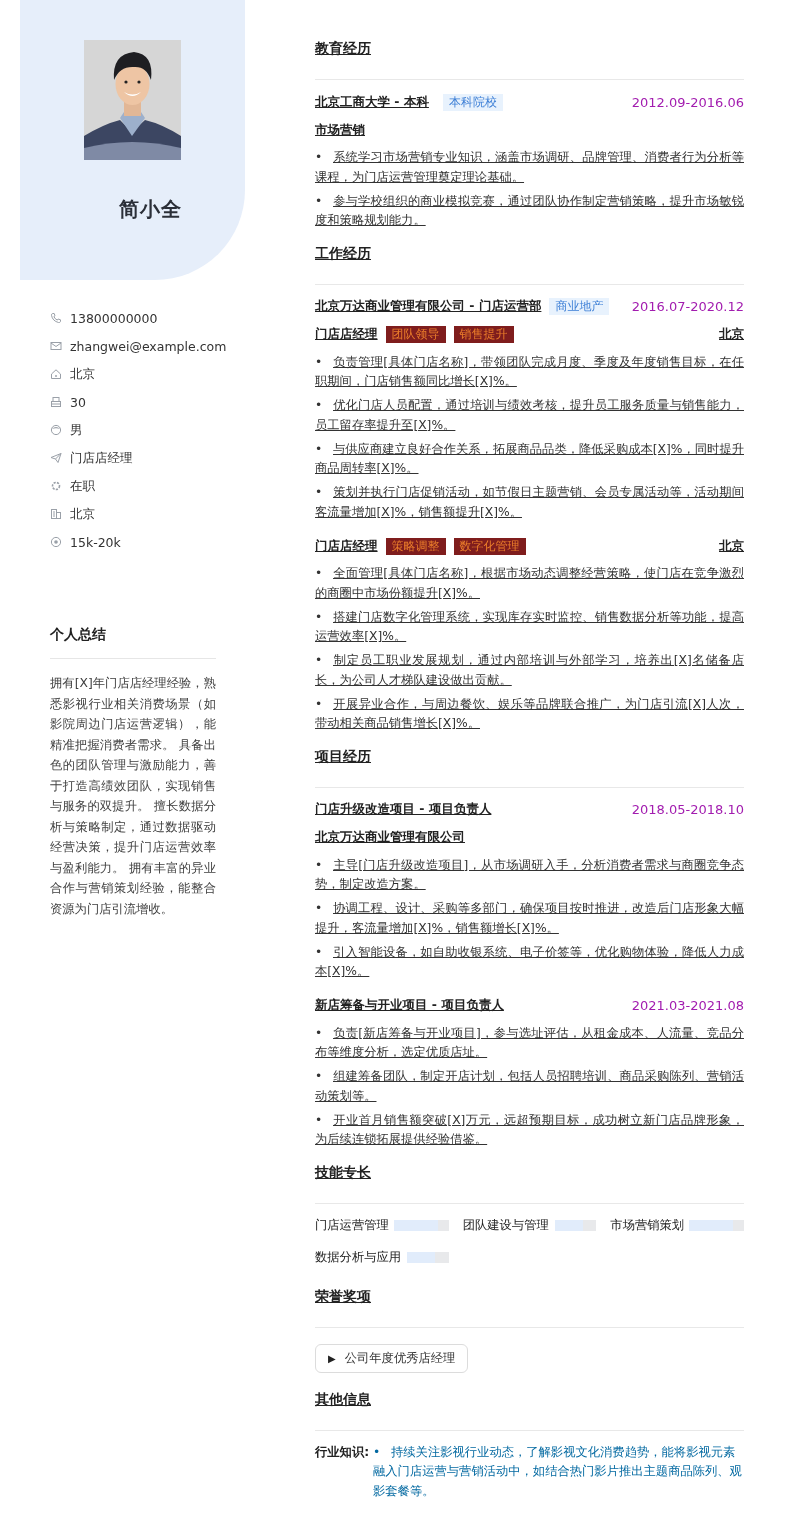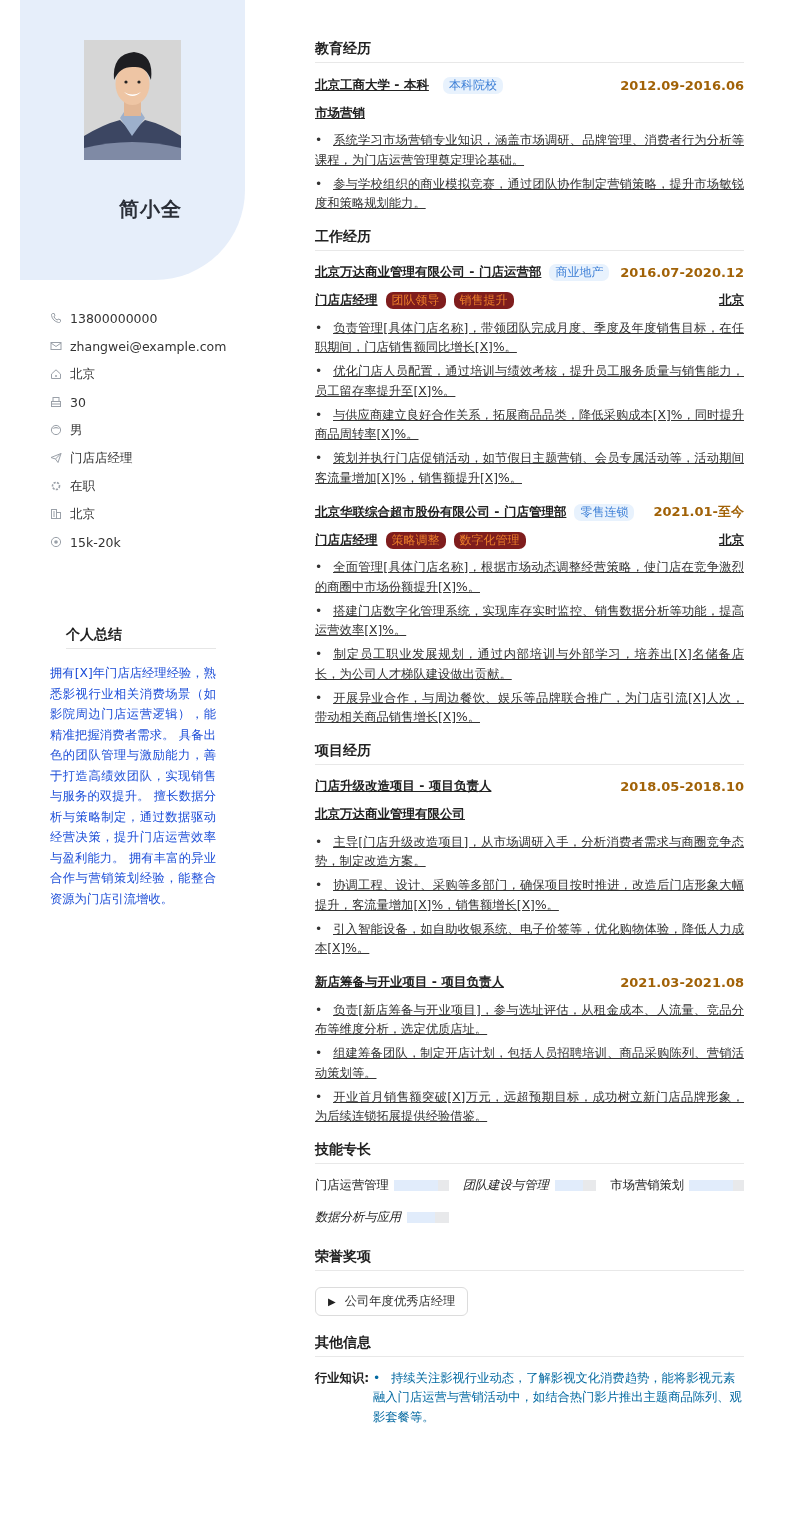--- a/index.html
+++ b/index.html
@@ -29,58 +29,58 @@
     .contact-item .ic {
       width: 12px; height: 12px; margin-right: 8px; color: #9aa0a8;
       display: inline-flex; align-items: center; justify-content: center;
     }
     .contact-item .ic svg { width: 12px; height: 12px; }
     .contact-item .txt { font-size: 12.5px; color: #333; }
 
     .summary { position: absolute; left: 50px; top: 626px; width: 166px; }
     .side-title {
       font-size: 14px; font-weight: bold; color: #222;
-      padding-bottom: 4px; border-bottom: 1px solid #e6e6e6; margin-left: 16px;
+      padding-bottom: 14px; border-bottom: 1px solid #e6e6e6;
     }
     .summary-text {
-      margin-top: 14px; font-size: 12.3px; line-height: 20.5px; color: #1d4ed8;
+      margin-top: 14px; font-size: 12.3px; line-height: 20.5px; color: #404040;
       text-align: justify;
     }
 
     
     .main { position: absolute; left: 315px; top: 40px; width: 429px; }
     .section { margin-bottom: 18px; }
     .section-title {
       font-size: 14px; font-weight: bold; color: #222;
-      padding-bottom: 4px; border-bottom: 1px solid #e8e8e8; margin-bottom: 12px;
+      padding-bottom: 21px; border-bottom: 1px solid #e8e8e8; margin-bottom: 12px; text-decoration: underline;
     }
     .row { display: flex; align-items: center; justify-content: space-between; height: 20px; }
     .row-left { display: flex; align-items: center; }
     .b { font-weight: bold; font-size: 12.5px; color: #222; text-decoration: underline; }
-    .date { font-weight: bold; font-size: 13px; color: #a16207; }
+    .date { font-weight: normal; font-size: 13px; color: #a21caf; }
     .tag {
       display: inline-block; font-size: 12px; padding: 1px 6px; margin-left: 8px;
-      border-radius: 7px; line-height: 15px;
+      border-radius: 0; line-height: 15px;
     }
     .tag.blue { background: #e8f2fd; color: #3d7fd6; }
     .tag.orange { background: #7f1d1d; color: #ea7d2a; }
     .sub-row { margin-top: 8px; }
     .bullets { list-style: none; margin-top: 8px; }
     .bullets li {
       font-size: 12.3px; line-height: 19.5px; color: #333; margin-bottom: 4.5px;
       text-align: justify;
       text-decoration: underline;
     }
     .bullets li .dot { display: inline-block; width: 18px; }
     .entry { margin-bottom: 14px; }
 
     .skills { display: grid; grid-template-columns: 1fr 1fr 1fr; column-gap: 14px; row-gap: 12px; }
     .skill { display: flex; align-items: center; height: 20px; }
     .skill .label { font-size: 12.3px; color: #222; width: 79px; white-space: nowrap; }
-    .skill.r .label { width: 92px; font-style: italic; }
+    .skill.r .label { width: 92px; }
     .bar { flex: 1; height: 11px; background: #e8e9eb; position: relative; }
     .bar .fill { position: absolute; left: 0; top: 0; bottom: 0; background: #e1ecfb; }
 
     .honor {
       display: inline-flex; align-items: center; height: 29px; padding: 0 12px 0 12px;
       border: 1px solid #dcdcdc; border-radius: 6px; font-size: 12.3px; color: #333;
       margin-top: 4px; cursor: pointer;
     }
     .honor .tri { font-size: 10px; margin-right: 9px; color: #222; }
 
@@ -245,27 +245,20 @@
       </div>
       <ul class="bullets">
         <li><span class="dot">•</span><span>负责管理[具体门店名称]，带领团队完成月度、季度及年度销售目标，在任职期间，门店销售额同比增长[X]%。</span></li>
         <li><span class="dot">•</span><span>优化门店人员配置，通过培训与绩效考核，提升员工服务质量与销售能力，员工留存率提升至[X]%。</span></li>
         <li><span class="dot">•</span><span>与供应商建立良好合作关系，拓展商品品类，降低采购成本[X]%，同时提升商品周转率[X]%。</span></li>
         <li><span class="dot">•</span><span>策划并执行门店促销活动，如节假日主题营销、会员专属活动等，活动期间客流量增加[X]%，销售额提升[X]%。</span></li>
       </ul>
     </div>
 
     <div class="entry">
-      <div class="row">
-        <div class="row-left">
-          <span class="b">北京华联综合超市股份有限公司 - 门店管理部</span>
-          <span class="tag blue">零售连锁</span>
-        </div>
-        <span class="date">2021.01-至今</span>
-      </div>
       <div class="row sub-row">
         <div class="row-left">
           <span class="b">门店店经理</span>
           <span class="tag orange">策略调整</span>
           <span class="tag orange">数字化管理</span>
         </div>
         <span class="b">北京</span>
       </div>
       <ul class="bullets">
         <li><span class="dot">•</span><span>全面管理[具体门店名称]，根据市场动态调整经营策略，使门店在竞争激烈的商圈中市场份额提升[X]%。</span></li>

